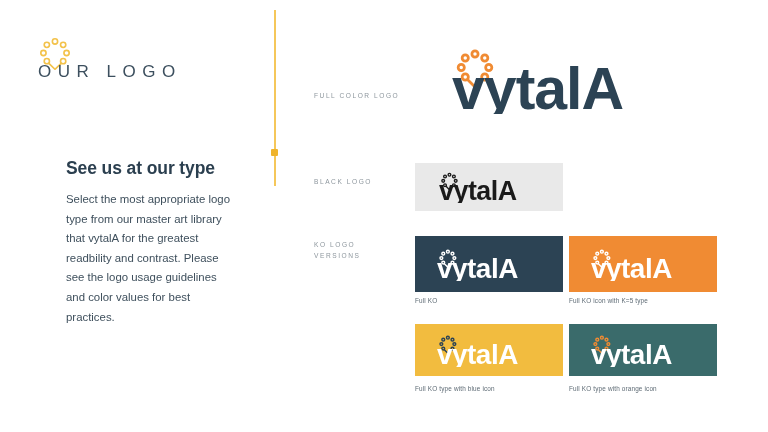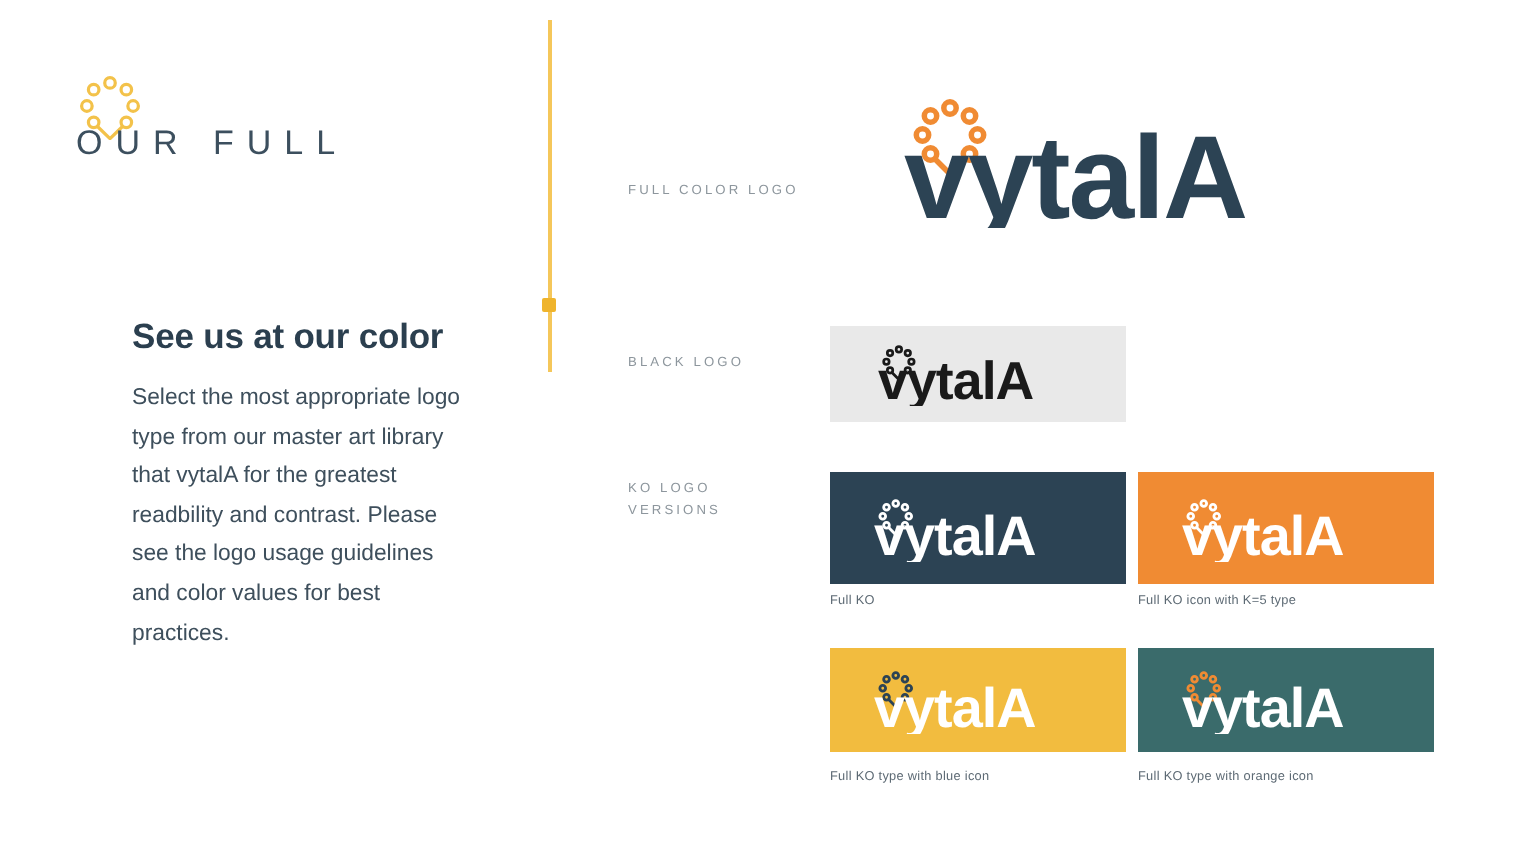--- a/index.html
+++ b/index.html
@@ -82,23 +82,23 @@
         <circle cx="29.6" cy="10.4" r="3.1"></circle>
         <circle cx="33.6" cy="20" r="3.1"></circle>
         <circle cx="29.6" cy="29.6" r="3.1"></circle>
         <circle cx="10.4" cy="10.4" r="3.1"></circle>
         <circle cx="6.4" cy="20" r="3.1"></circle>
         <circle cx="10.4" cy="29.6" r="3.1"></circle>
         <path d="M12.2 31.6 L20 39.2 L27.8 31.6"></path>
       </g>
     </svg>
   </div>
-  <div class="our-logo-title">OUR FULL</div>
-
-  <div class="lead-head">See us at our color</div>
+  <div class="our-logo-title">OUR LOGO</div>
+
+  <div class="lead-head">See us at our type</div>
   <div class="lead-body">Select the most appropriate logo type from our master art library that vytalA for the greatest readbility and contrast. Please see the logo usage guidelines and color values for best practices.</div>
 
   <div class="divider-line"></div>
   <div class="divider-dot"></div>
 
   <div class="spec-label lbl-full">FULL COLOR LOGO</div>
   <div class="spec-label lbl-black">BLACK LOGO</div>
   <div class="spec-label lbl-ko">
     <span>KO LOGO</span><br>
     <span>VERSIONS</span>

